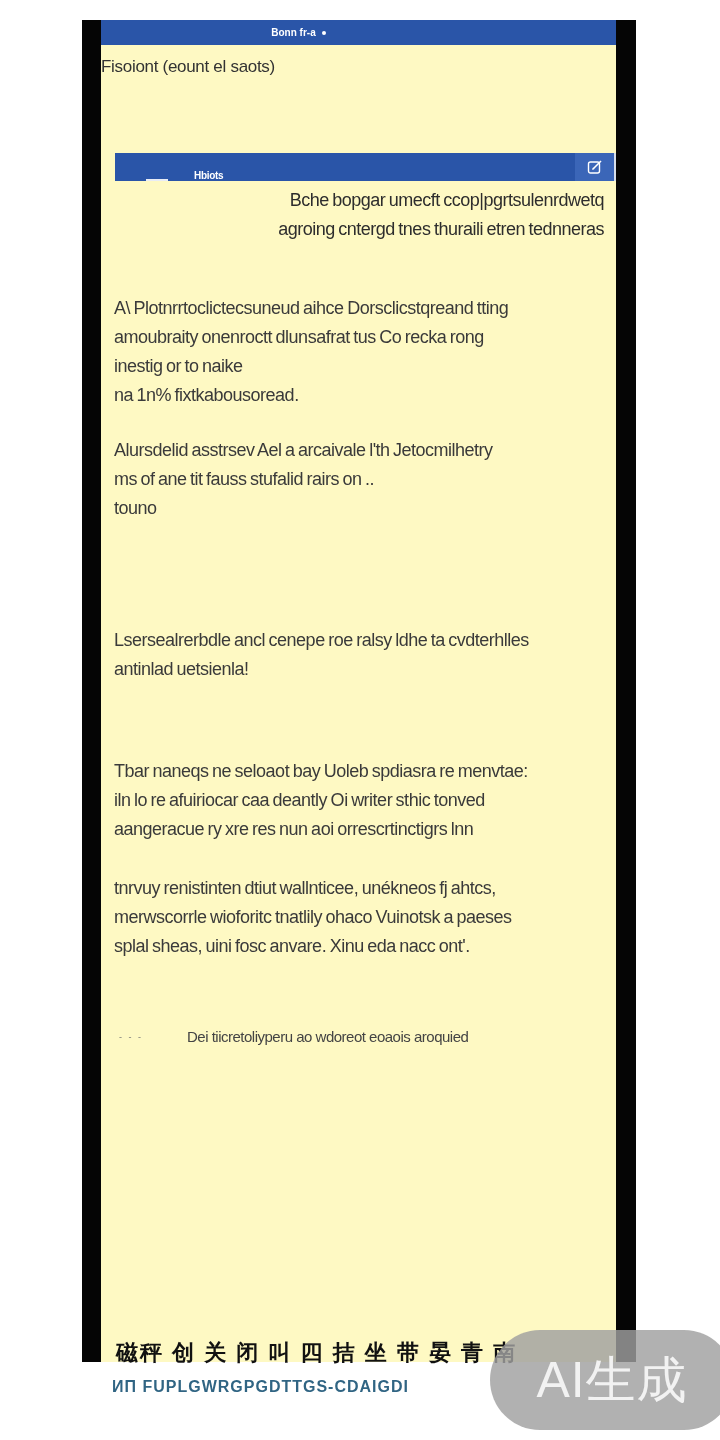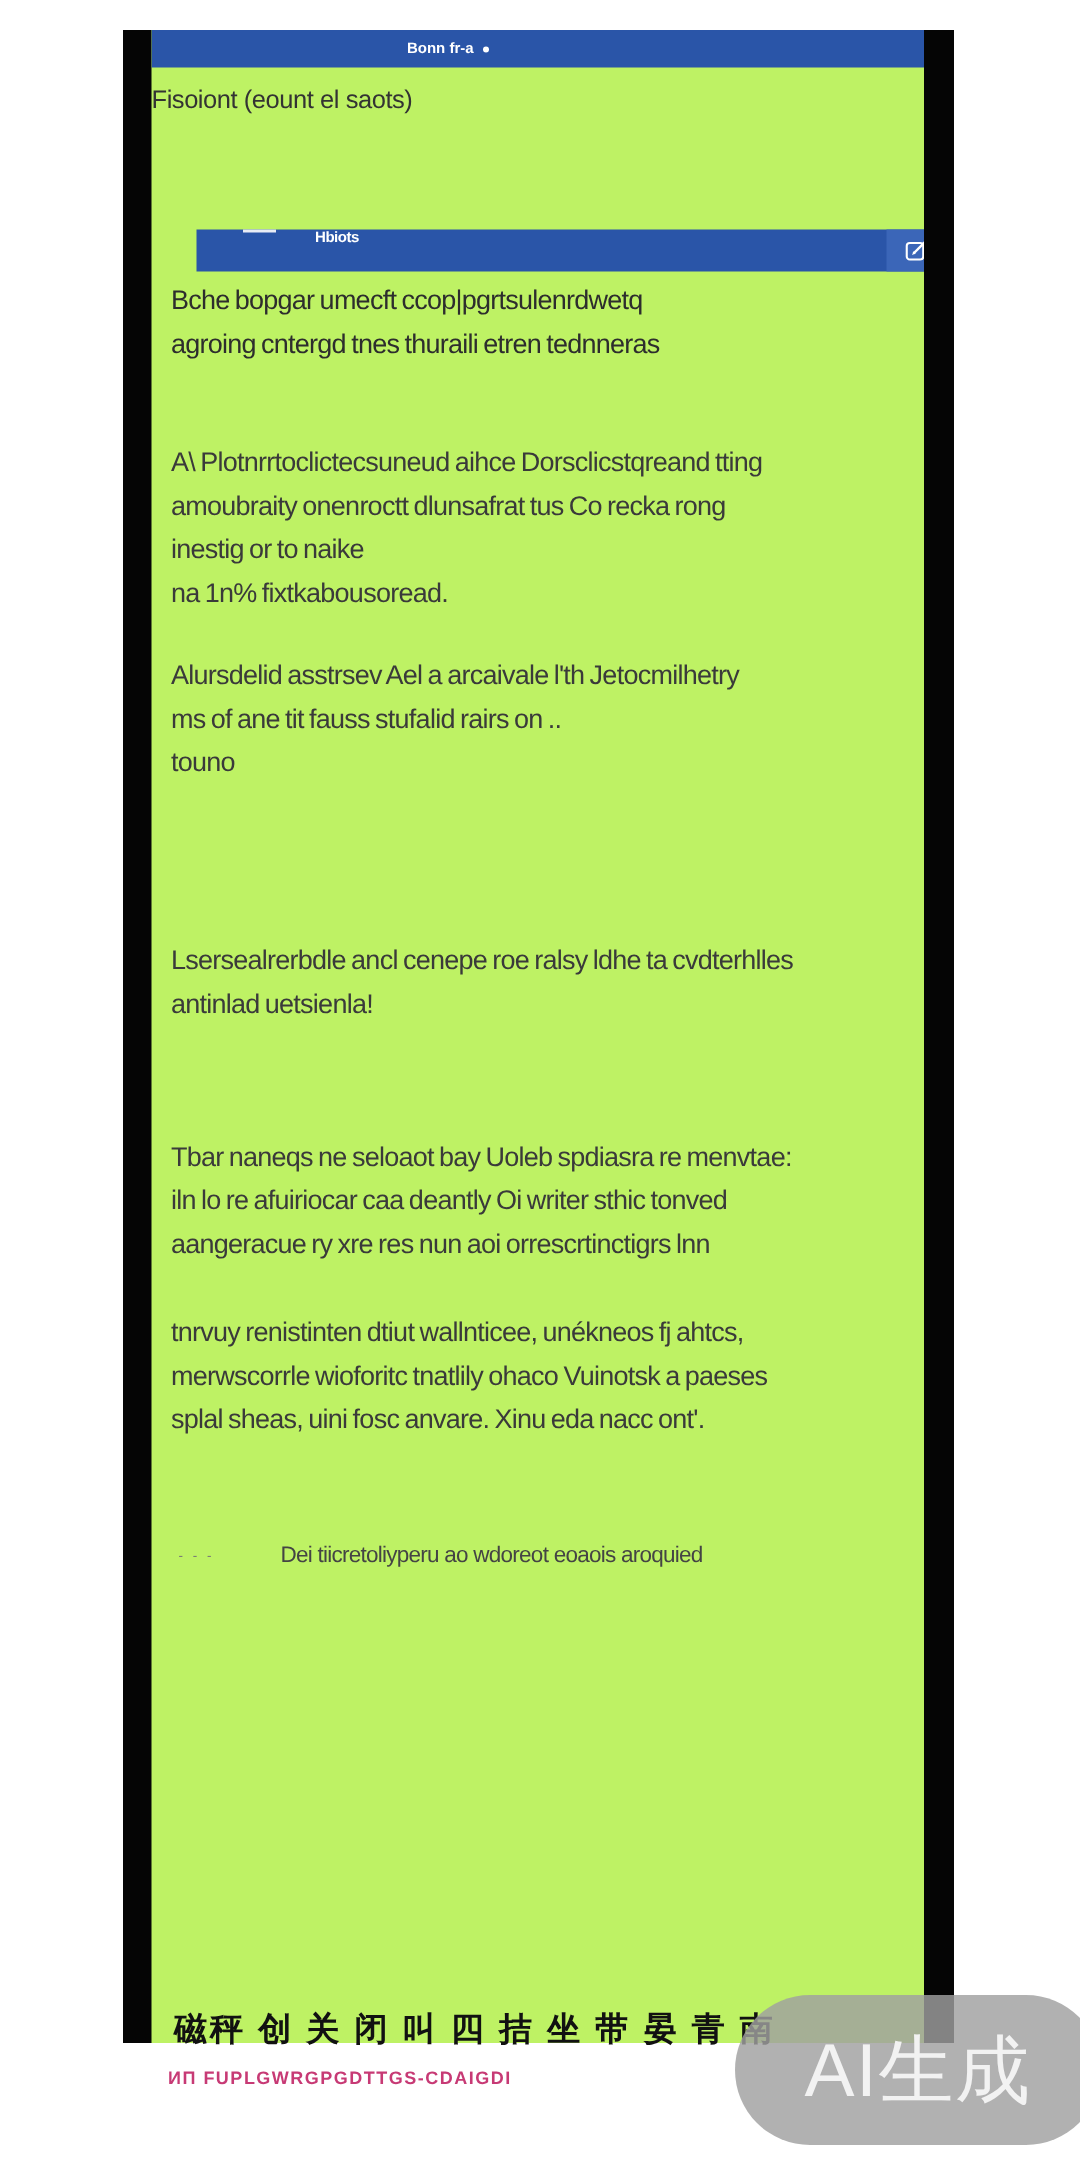--- a/index.html
+++ b/index.html
@@ -6,35 +6,35 @@
     html, body {
       width: 720px; height: 1440px; background: #ffffff; overflow: hidden;
       font-family: "Liberation Sans", sans-serif;
     }
     .device {
       position: absolute; left: 82px; top: 20px; width: 554px; height: 1342px;
       background: #050505;
     }
     .screen {
       position: absolute; left: 19px; top: 0; width: 515px; height: 1342px;
-      background: #bef264; overflow: hidden;
+      background: #fef9c3; overflow: hidden;
     }
     .status-bar {
       height: 25px; background: #2a55a8; color: #fff;
       display: flex; align-items: center; justify-content: center;
       font-size: 10px; font-weight: bold; padding-right: 120px;
     }
     .status-bar .dot { display: inline-block; width: 4px; height: 4px; border-radius: 50%; background: #fff; margin-left: 6px; }
     .page-title {
       font-size: 17px; color: #333; margin-top: 12px; height: 22px;
       letter-spacing: -0.3px;
     }
     .section-bar {
-      position: absolute; left: 30px; width: 542px; height: 28px; background: #2a55a8;
-      display: flex; align-items: flex-start;
+      position: absolute; left: 14px; width: 542px; height: 28px; background: #2a55a8;
+      display: flex; align-items: flex-end;
     }
     .section-bar .dash { width: 22px; height: 2px; background: #e8ecf5; margin-left: 31px; }
     .section-bar .label { color: #fff; font-size: 10px; font-weight: bold; margin-left: 26px; letter-spacing: -0.3px; }
     .section-bar .edit-btn {
       position: absolute; right: 43px; top: 0; width: 39px; height: 28px; background: #3b66b8;
       display: flex; align-items: center; justify-content: center;
     }
     .section-bar .side-tab {
       position: absolute; right: 0; top: 0; width: 43px; height: 28px; background: #d7dfeb;
     }
@@ -46,21 +46,21 @@
     .footnote {
       position: absolute; left: 18px; top: 1008px; width: 480px; display: flex; align-items: center;
       font-size: 15px; color: #444; letter-spacing: -0.5px;
     }
     .footnote .dots { font-size: 9px; color: #777; letter-spacing: 2px; width: 68px; }
     .bottom-line1 {
       position: absolute; left: 116px; top: 1338px; font-size: 22px; font-weight: bold; color: #111;
       letter-spacing: 2px; white-space: nowrap;
     }
     .bottom-line2 {
-      position: absolute; left: 112px; top: 1378px; font-size: 12px; font-weight: bold; color: #be185d;
+      position: absolute; left: 112px; top: 1378px; font-size: 16px; font-weight: bold; color: #0c4a6e;
       letter-spacing: 1px; white-space: nowrap; opacity: 0.85;
     }
     .ai-badge {
       position: absolute; left: 490px; top: 1330px; width: 244px; height: 100px; border-radius: 50px;
       background: rgba(160,160,160,0.82); color: #f2f2f2; font-size: 50px;
       display: flex; align-items: center; justify-content: center; letter-spacing: 1px;
     }
   </style>
 </head>
 <body>
@@ -81,21 +81,21 @@
       <span class="edit-btn">
         <svg width="16" height="16" viewBox="0 0 16 16">
           <rect x="1.5" y="3" width="11" height="11" rx="2" fill="none" stroke="#fff" stroke-width="1.4"></rect>
           <path d="M6 10 L14 2" stroke="#fff" stroke-width="1.6"></path>
           <path d="M5 11 L6 8.5 L7.5 10 Z" fill="#fff"></path>
         </svg>
       </span>
       <span class="side-tab"></span>
     </div>
 
-    <div class="para" style="top:166px;">
+    <div class="para" style="top:166px;text-align:right;">
       <div>Bche bopgar umecft ccop|pgrtsulenrdwetq</div>
       <div>agroing cntergd tnes thuraili etren tednneras</div>
     </div>
 
     <div class="para light" style="top:274px;">
       <div>A\ Plotnrrtoclictecsuneud aihce Dorsclicstqreand tting</div>
       <div>amoubraity onenroctt dlunsafrat tus Co recka rong</div>
       <div>inestig or to naike</div>
       <div>na 1n% fixtkabousoread.</div>
     </div>

